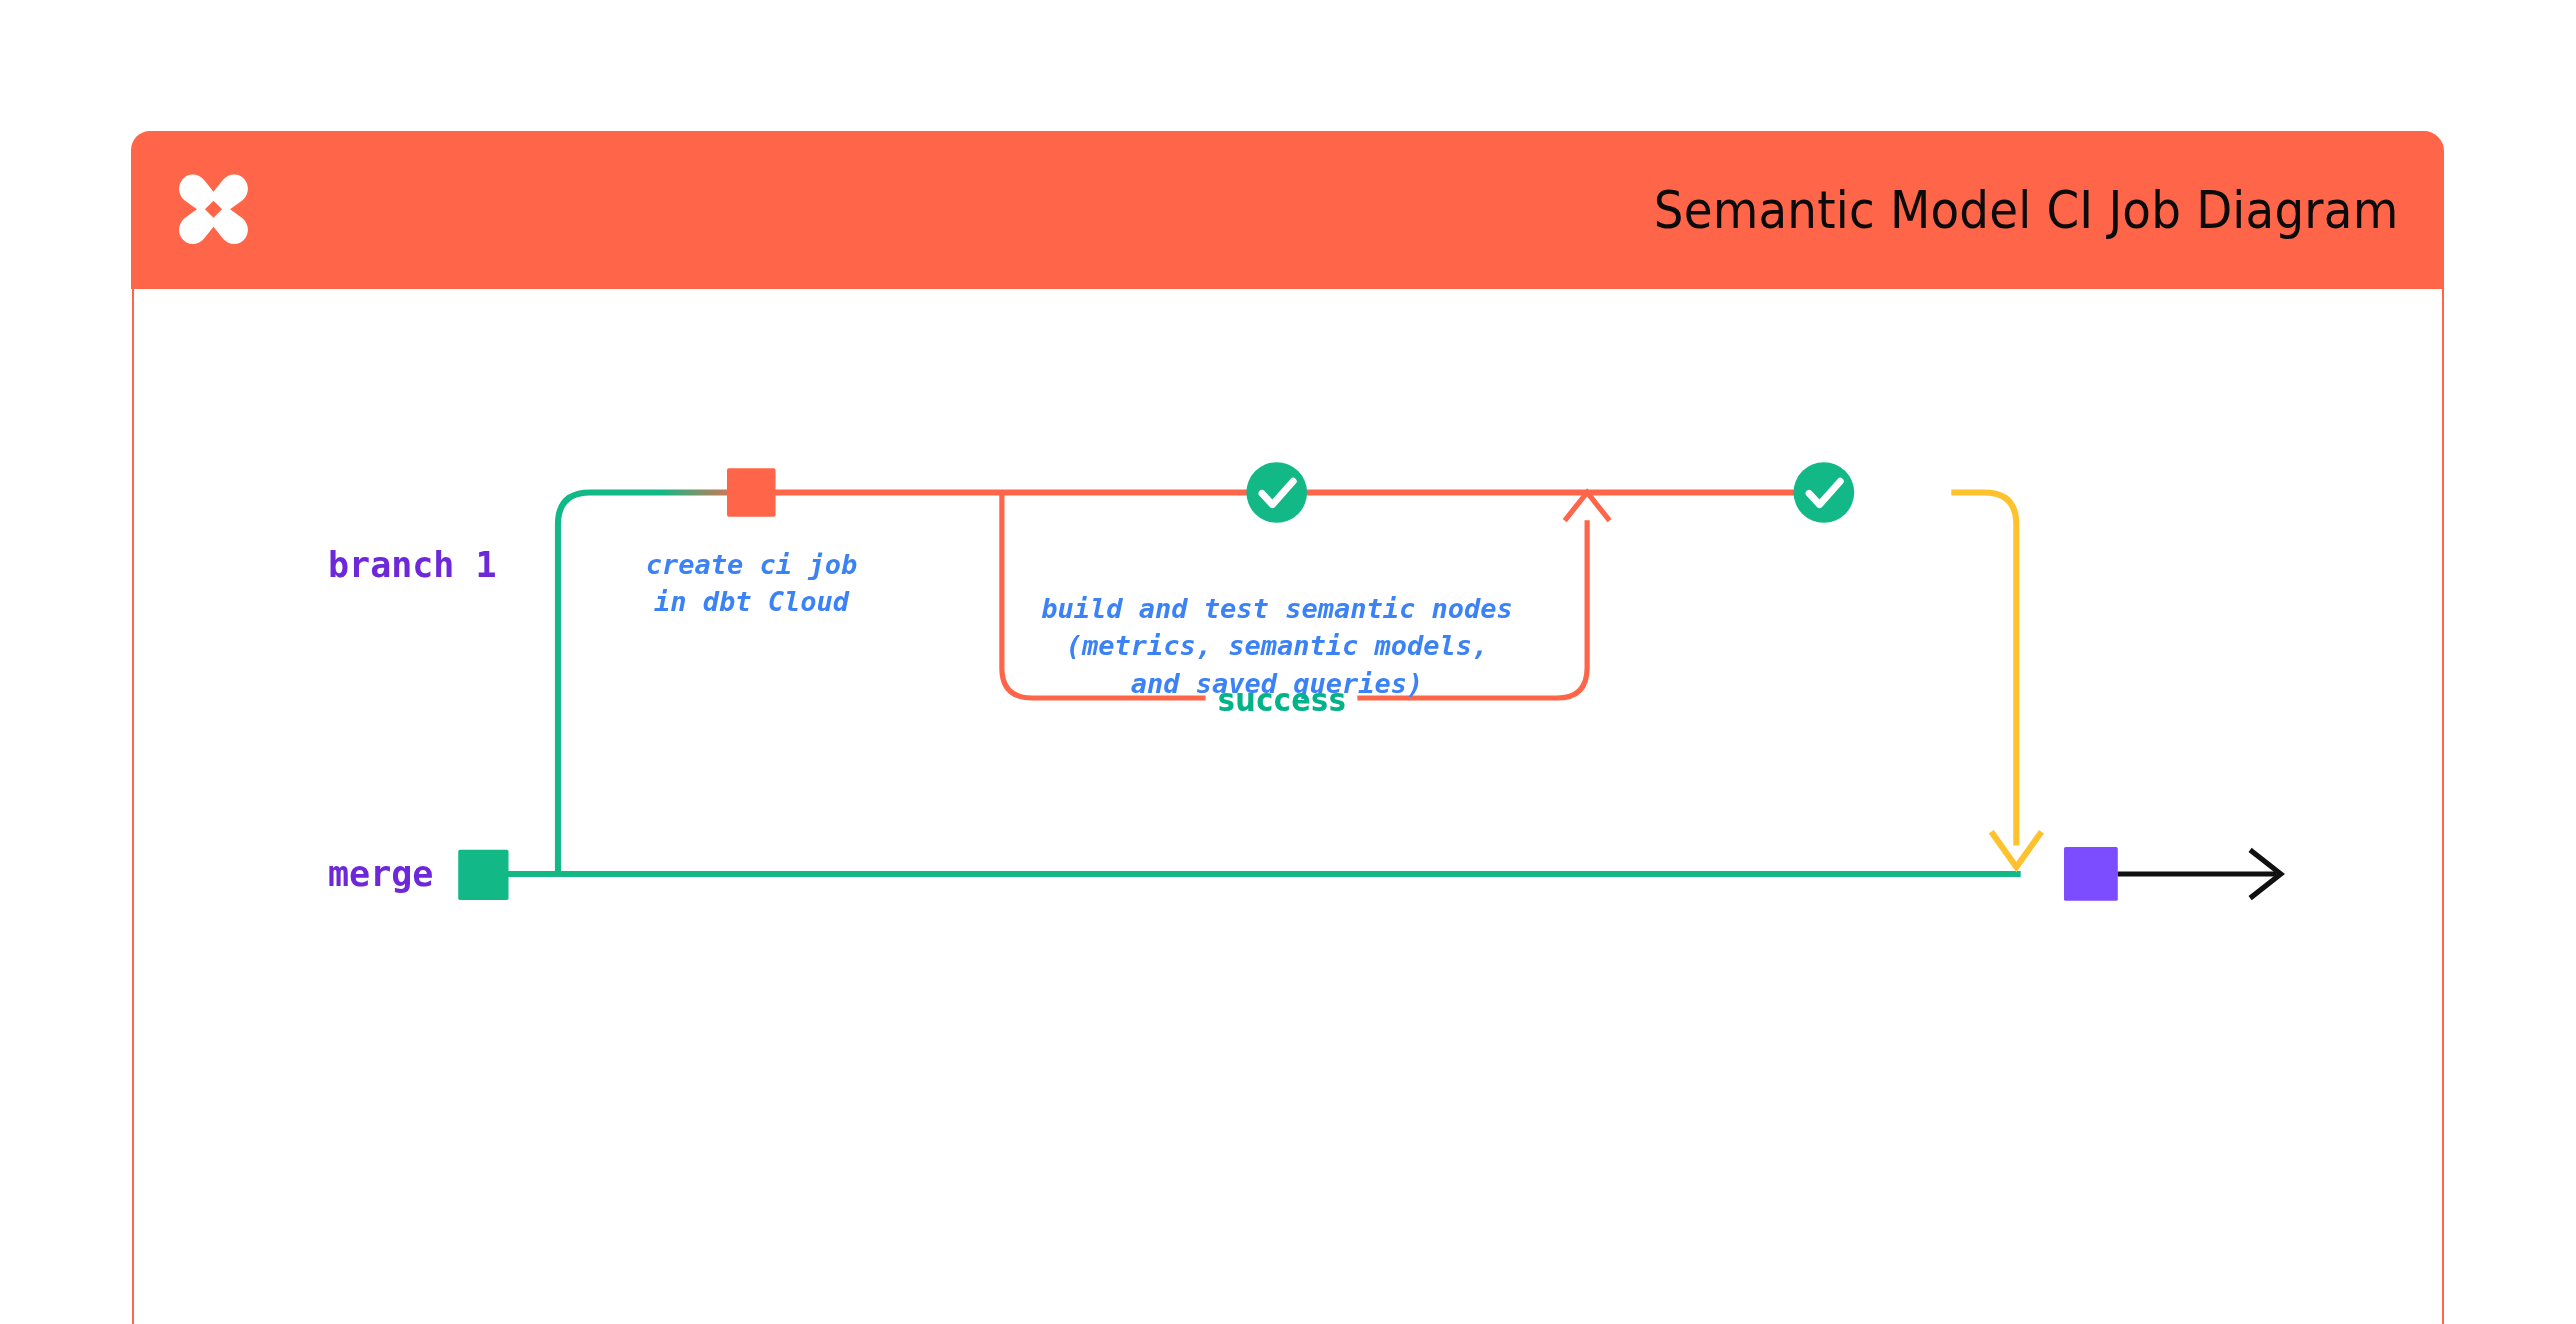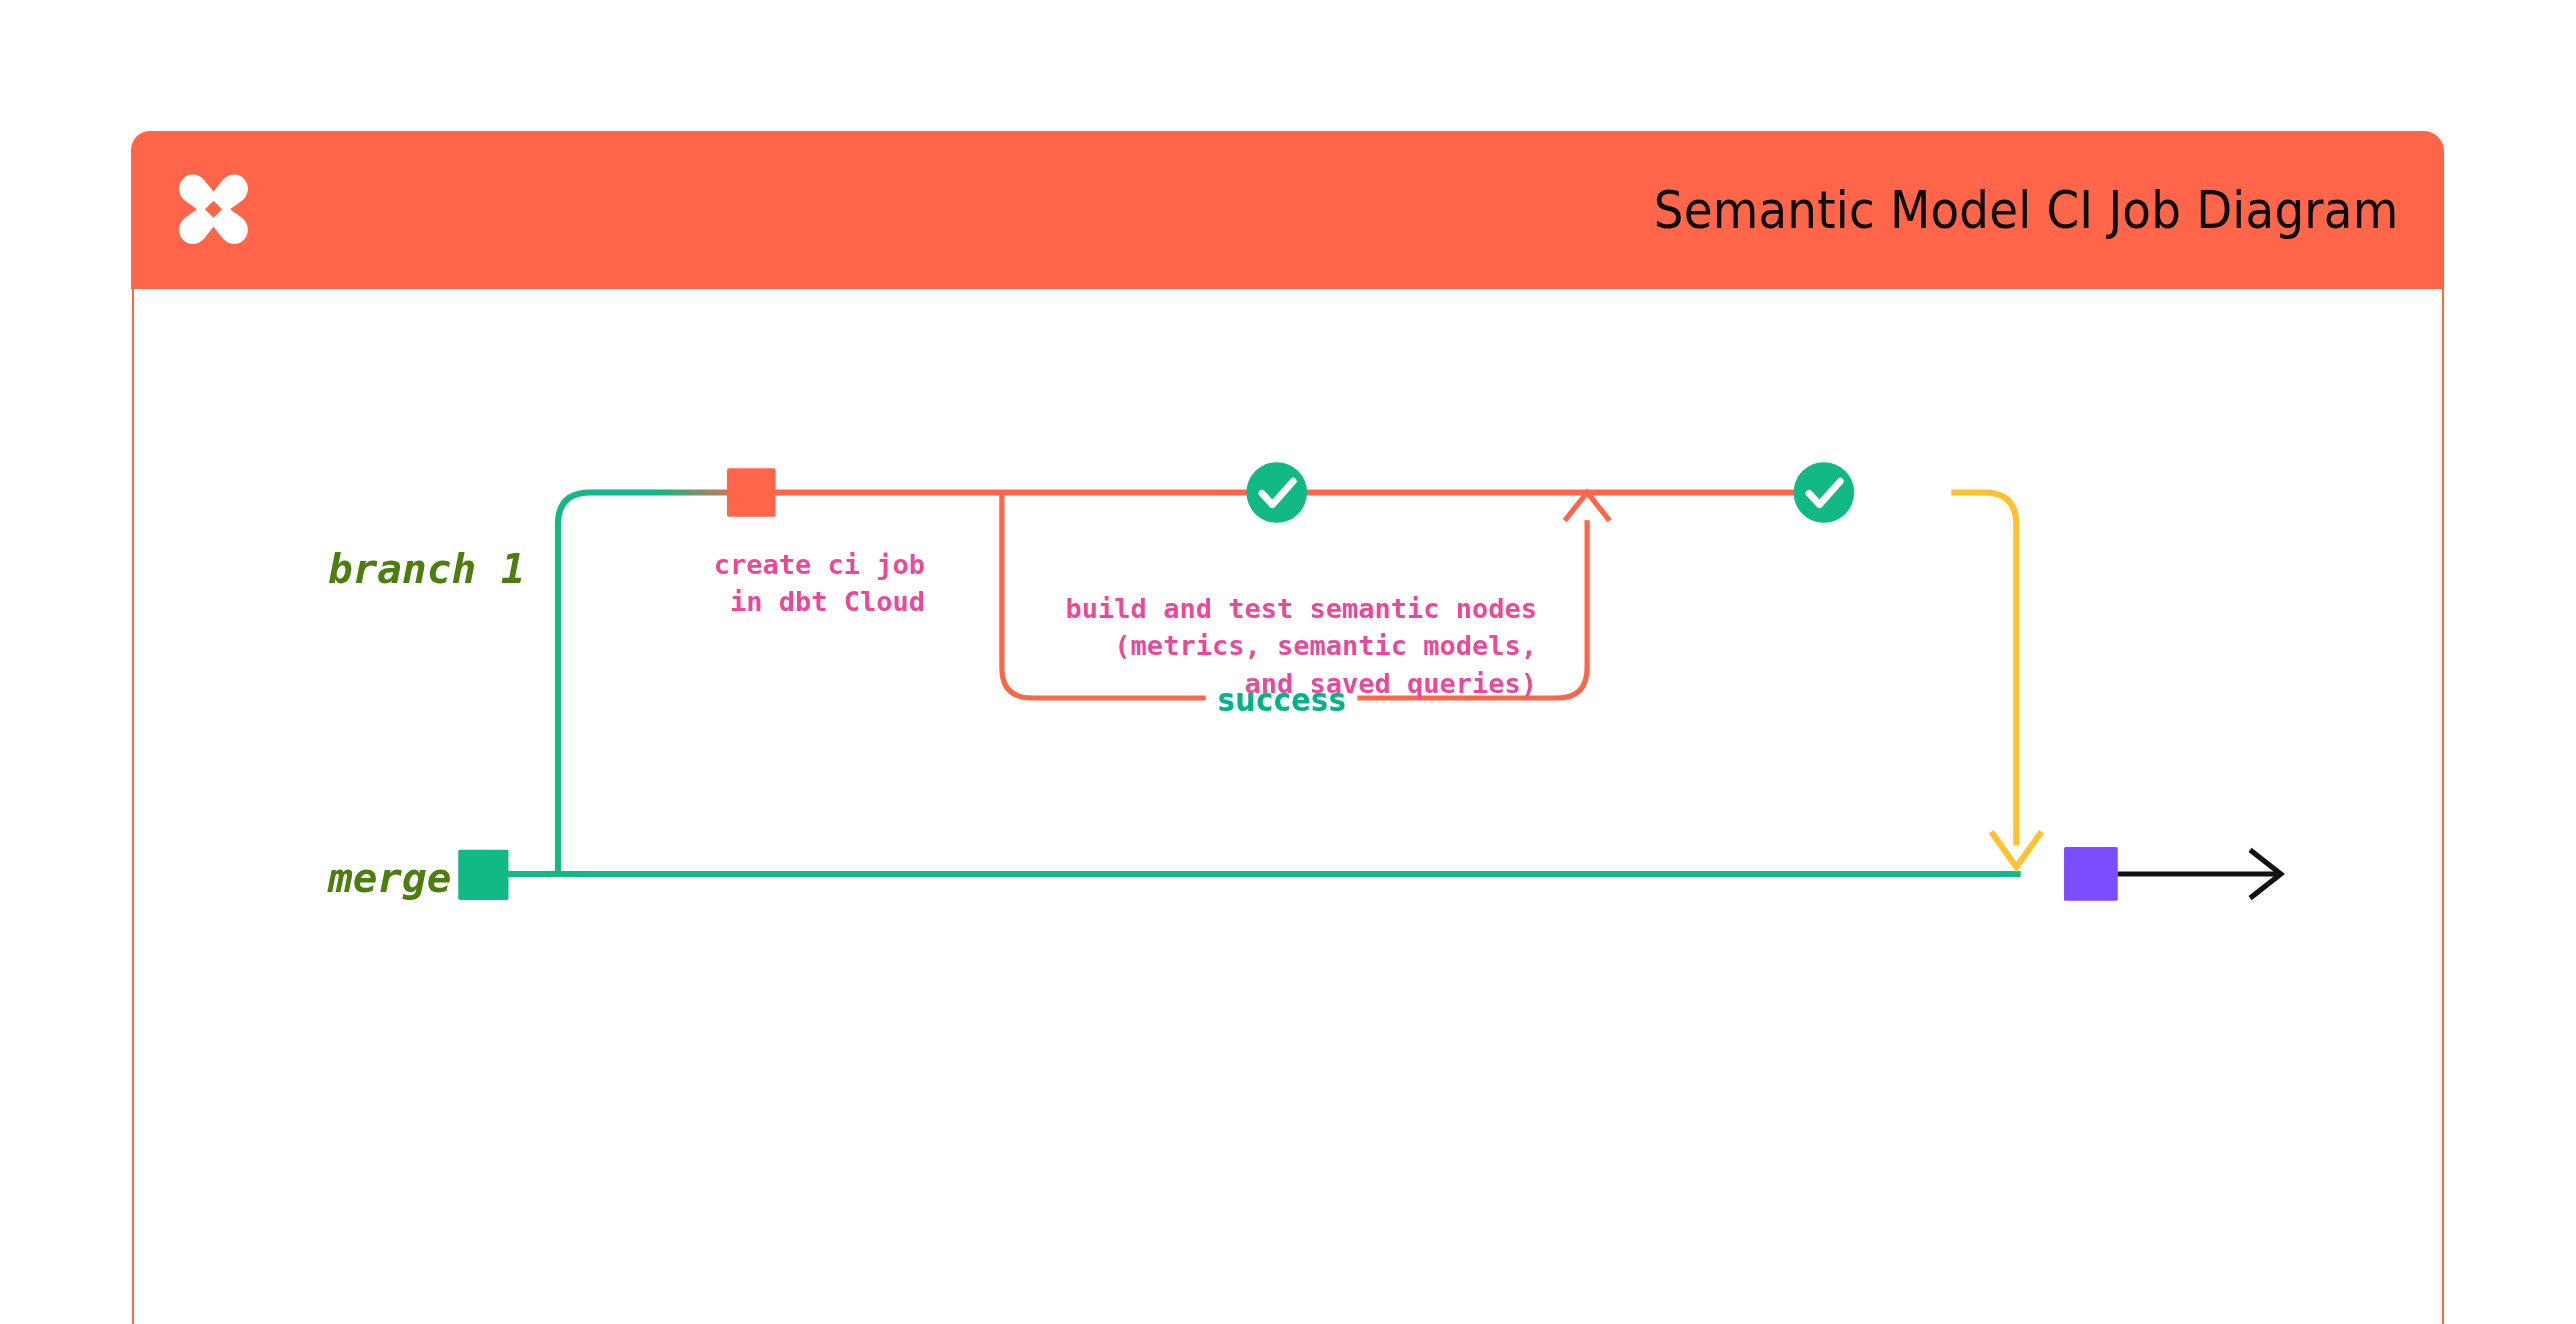--- a/index.html
+++ b/index.html
@@ -86,34 +86,34 @@
     width: 2576px;
     height: 1324px;
     pointer-events: none;
   }
 
   
   .mono-label {
     position: absolute;
     font-family: "DejaVu Sans Mono", "Liberation Mono", monospace;
     font-weight: bold;
-    color: #ec4899;
-    text-align: right;
+    color: #3b82f6;
+    text-align: center;
     line-height: 1.38;
     white-space: pre;
+    font-style: italic;
   }
 
   .branch-name {
     position: absolute;
     font-family: "DejaVu Sans Mono", "Liberation Mono", monospace;
     font-weight: bold;
-    font-size: 41px;
-    color: #4d7c0f;
+    font-size: 35px;
+    color: #6d28d9;
     white-space: nowrap;
-    font-style: italic;
   }
 
   .node-caption {
     font-size: 27px;
   }
 
   .success-label {
     position: absolute;
     font-family: "DejaVu Sans Condensed", "Liberation Sans Narrow", "Liberation Sans", sans-serif;
     font-weight: bold;

